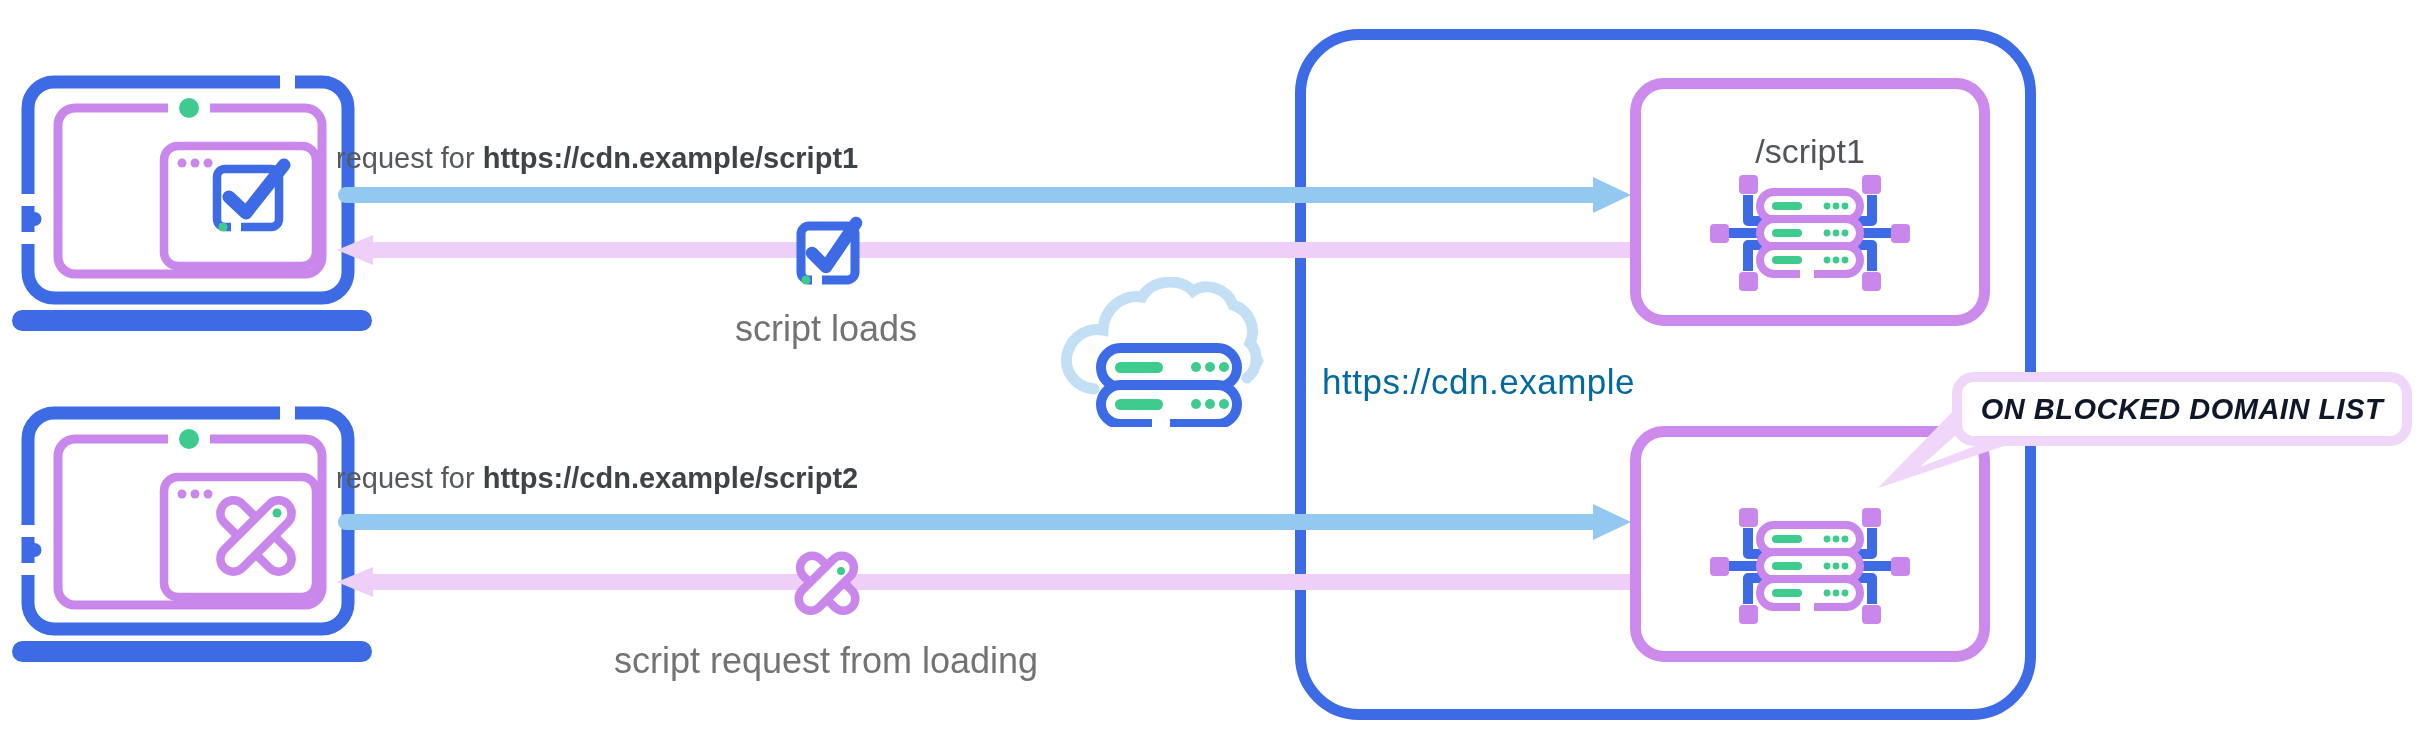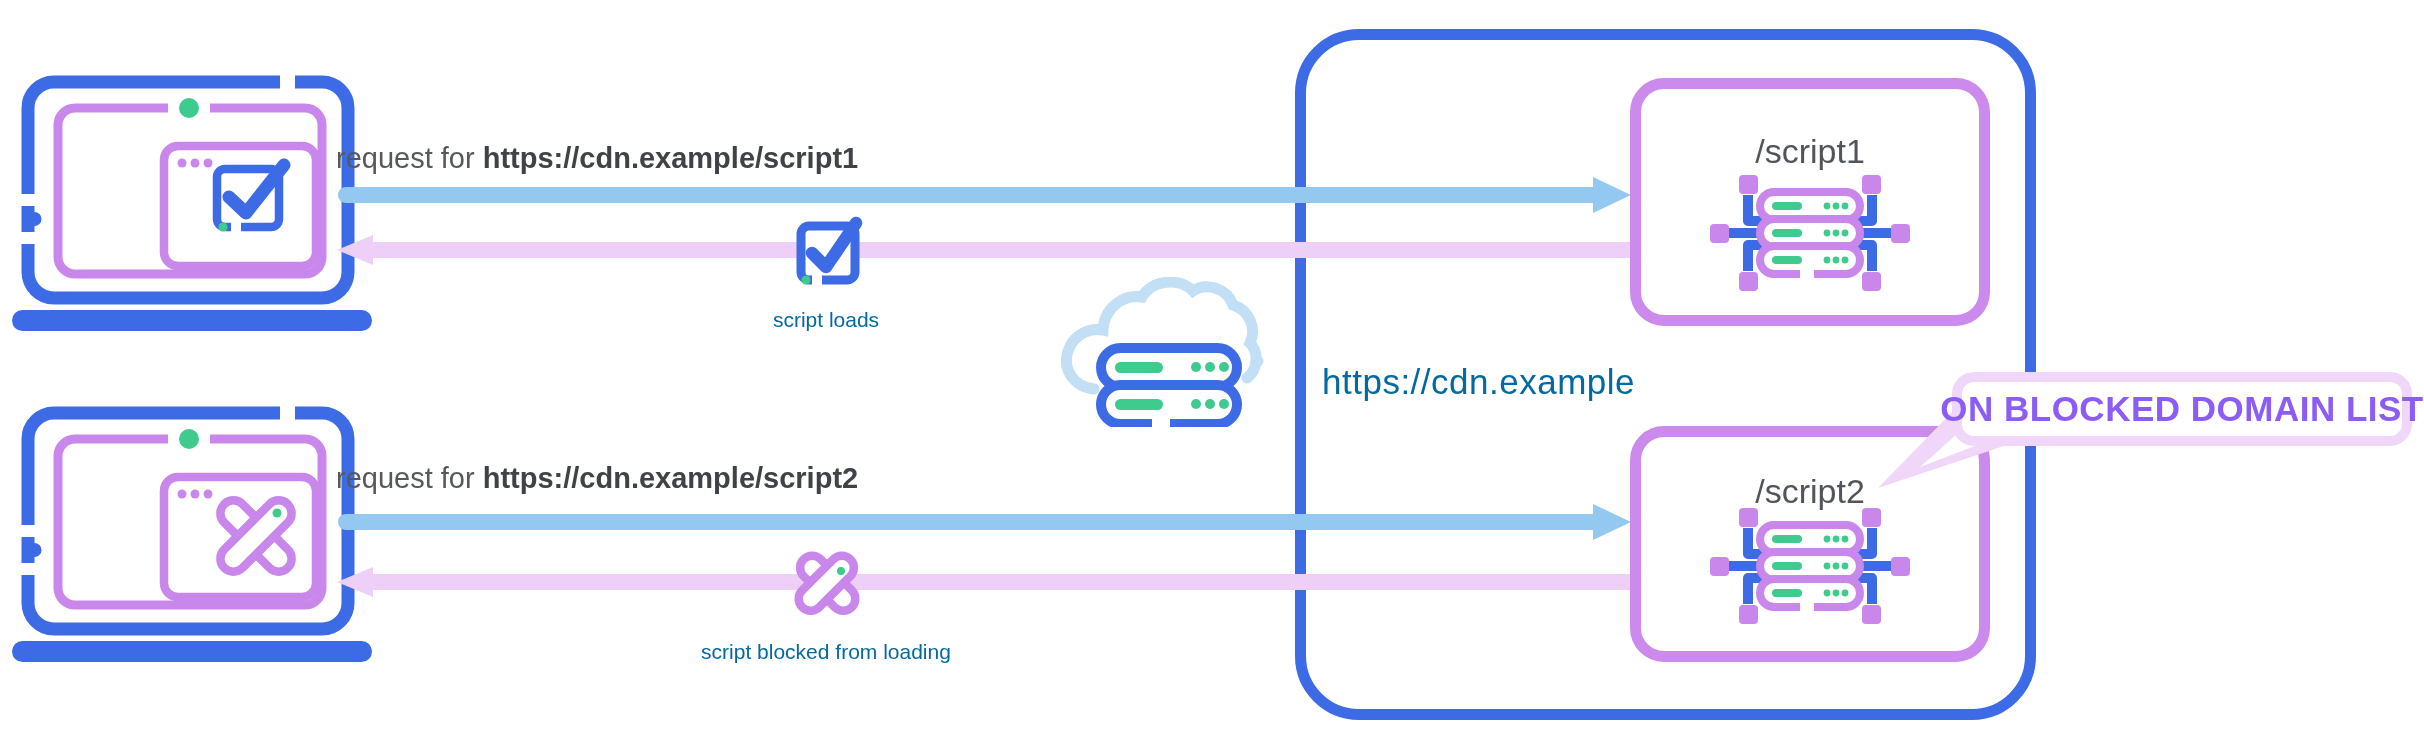--- a/index.html
+++ b/index.html
@@ -21,25 +21,25 @@
   
   .arrow-body-blue{background:#93C8F1;height:16px;border-radius:8px 0 0 8px;z-index:2;}
   .arrow-head-blue{width:0;height:0;border-left:38px solid #93C8F1;
                    border-top:18px solid transparent;border-bottom:18px solid transparent;z-index:2;}
   .arrow-body-pink{background:#EECFF8;height:16px;border-radius:0 8px 8px 0;z-index:2;}
   .arrow-head-pink{width:0;height:0;border-right:36px solid #EECFF8;
                    border-top:15px solid transparent;border-bottom:15px solid transparent;z-index:2;}
   
   .req-label{left:336px;width:980px;text-align:left;font-size:29px;color:#55585C;z-index:4;}
   .req-label b{color:#3F4347;}
-  .result-label{left:336px;width:980px;text-align:center;font-size:21px;color:#0369a1;z-index:4;}
+  .result-label{left:336px;width:980px;text-align:center;font-size:36px;color:#737373;z-index:4;}
   
   .callout{left:1952px;top:372px;width:460px;height:74px;border:10px solid #F0D7FA;border-radius:22px;
            box-sizing:border-box;background:#fff;z-index:7;display:flex;align-items:center;justify-content:center;}
-  .callout-text{font-size:35px;font-weight:bold;color:#8b5cf6;letter-spacing:0.5px;white-space:nowrap;}
+  .callout-text{font-size:29px;font-weight:bold;color:#0f172a;letter-spacing:0.5px;white-space:nowrap;font-style:italic;}
   .z4{z-index:4;} .z6{z-index:6;}
 </style>
 </head>
 <body>
 
 <div class="canvas">
 
   <svg class="abs" style="left:10px;top:70px;z-index:2;" width="365" height="268" viewBox="0 0 365 268">
     <rect x="2" y="240" width="360" height="21" rx="10.5" fill="#3D6BE5"></rect>
     <rect x="18" y="12" width="320" height="216" rx="26" fill="#ffffff" stroke="#3D6BE5" stroke-width="13"></rect>
@@ -115,21 +115,21 @@
   </svg>
 
   <div class="abs req-label" style="top:142px;">
     <span>request for </span><b>https://cdn.example/script1</b>
   </div>
   <div class="abs result-label" style="top:308px;">script loads</div>
 
   <div class="abs req-label" style="top:462px;">
     <span>request for </span><b>https://cdn.example/script2</b>
   </div>
-  <div class="abs result-label" style="top:640px;">script blocked from loading</div>
+  <div class="abs result-label" style="top:640px;">script request from loading</div>
 
   <svg class="abs" style="left:1060px;top:277px;z-index:2;" width="205" height="150" viewBox="0 0 205 150">
     <path d="M34,112 C14,110 2,92 8,74 C13,59 28,50 43,53 C44,32 62,17 82,20 C92,3 119,0 133,14 C146,5 167,11 173,28 C189,33 197,51 190,66 C199,75 198,93 187,101" fill="none" stroke="#C3DFF5" stroke-width="11" stroke-linecap="round"></path>
     <circle cx="198" cy="84" r="5.5" fill="#C3DFF5"></circle>
     <rect x="41" y="71" width="136" height="39" rx="19.5" fill="#ffffff" stroke="#3D6BE5" stroke-width="10"></rect>
     <rect x="41" y="108" width="136" height="39" rx="19.5" fill="#ffffff" stroke="#3D6BE5" stroke-width="10"></rect>
     <rect x="92" y="141" width="18" height="9" fill="#ffffff"></rect>
     <rect x="55" y="85" width="48" height="11" rx="5.5" fill="#3FCB8E"></rect>
     <circle cx="136" cy="90" r="5" fill="#3FCB8E"></circle>
     <circle cx="150" cy="90" r="5" fill="#3FCB8E"></circle>
@@ -176,21 +176,20 @@
       <circle cx="119" cy="60" r="3.4" fill="#3FCB8E"></circle>
         <circle cx="128" cy="60" r="3.4" fill="#3FCB8E"></circle>
         <circle cx="137" cy="60" r="3.4" fill="#3FCB8E"></circle>
       <circle cx="119" cy="87" r="3.4" fill="#3FCB8E"></circle>
         <circle cx="128" cy="87" r="3.4" fill="#3FCB8E"></circle>
         <circle cx="137" cy="87" r="3.4" fill="#3FCB8E"></circle>
     </g>
   </svg>
 
   <div class="abs script-box script2-box"></div>
-  <div class="abs script-label script2-label">/script2</div>
   <svg class="abs z4" style="left:1708px;top:506px;" width="204" height="120" viewBox="0 0 204 120">
     <g fill="none" stroke="#3D6BE5" stroke-width="10" stroke-linejoin="round">
       <path d="M40,22 V48 H66"></path>
         <path d="M164,22 V48 H138"></path>
       <path d="M14,60 H66"></path>
         <path d="M190,60 H138"></path>
       <path d="M40,98 V72 H66"></path>
         <path d="M164,98 V72 H138"></path>
     </g>
     <g fill="#C987EB">

